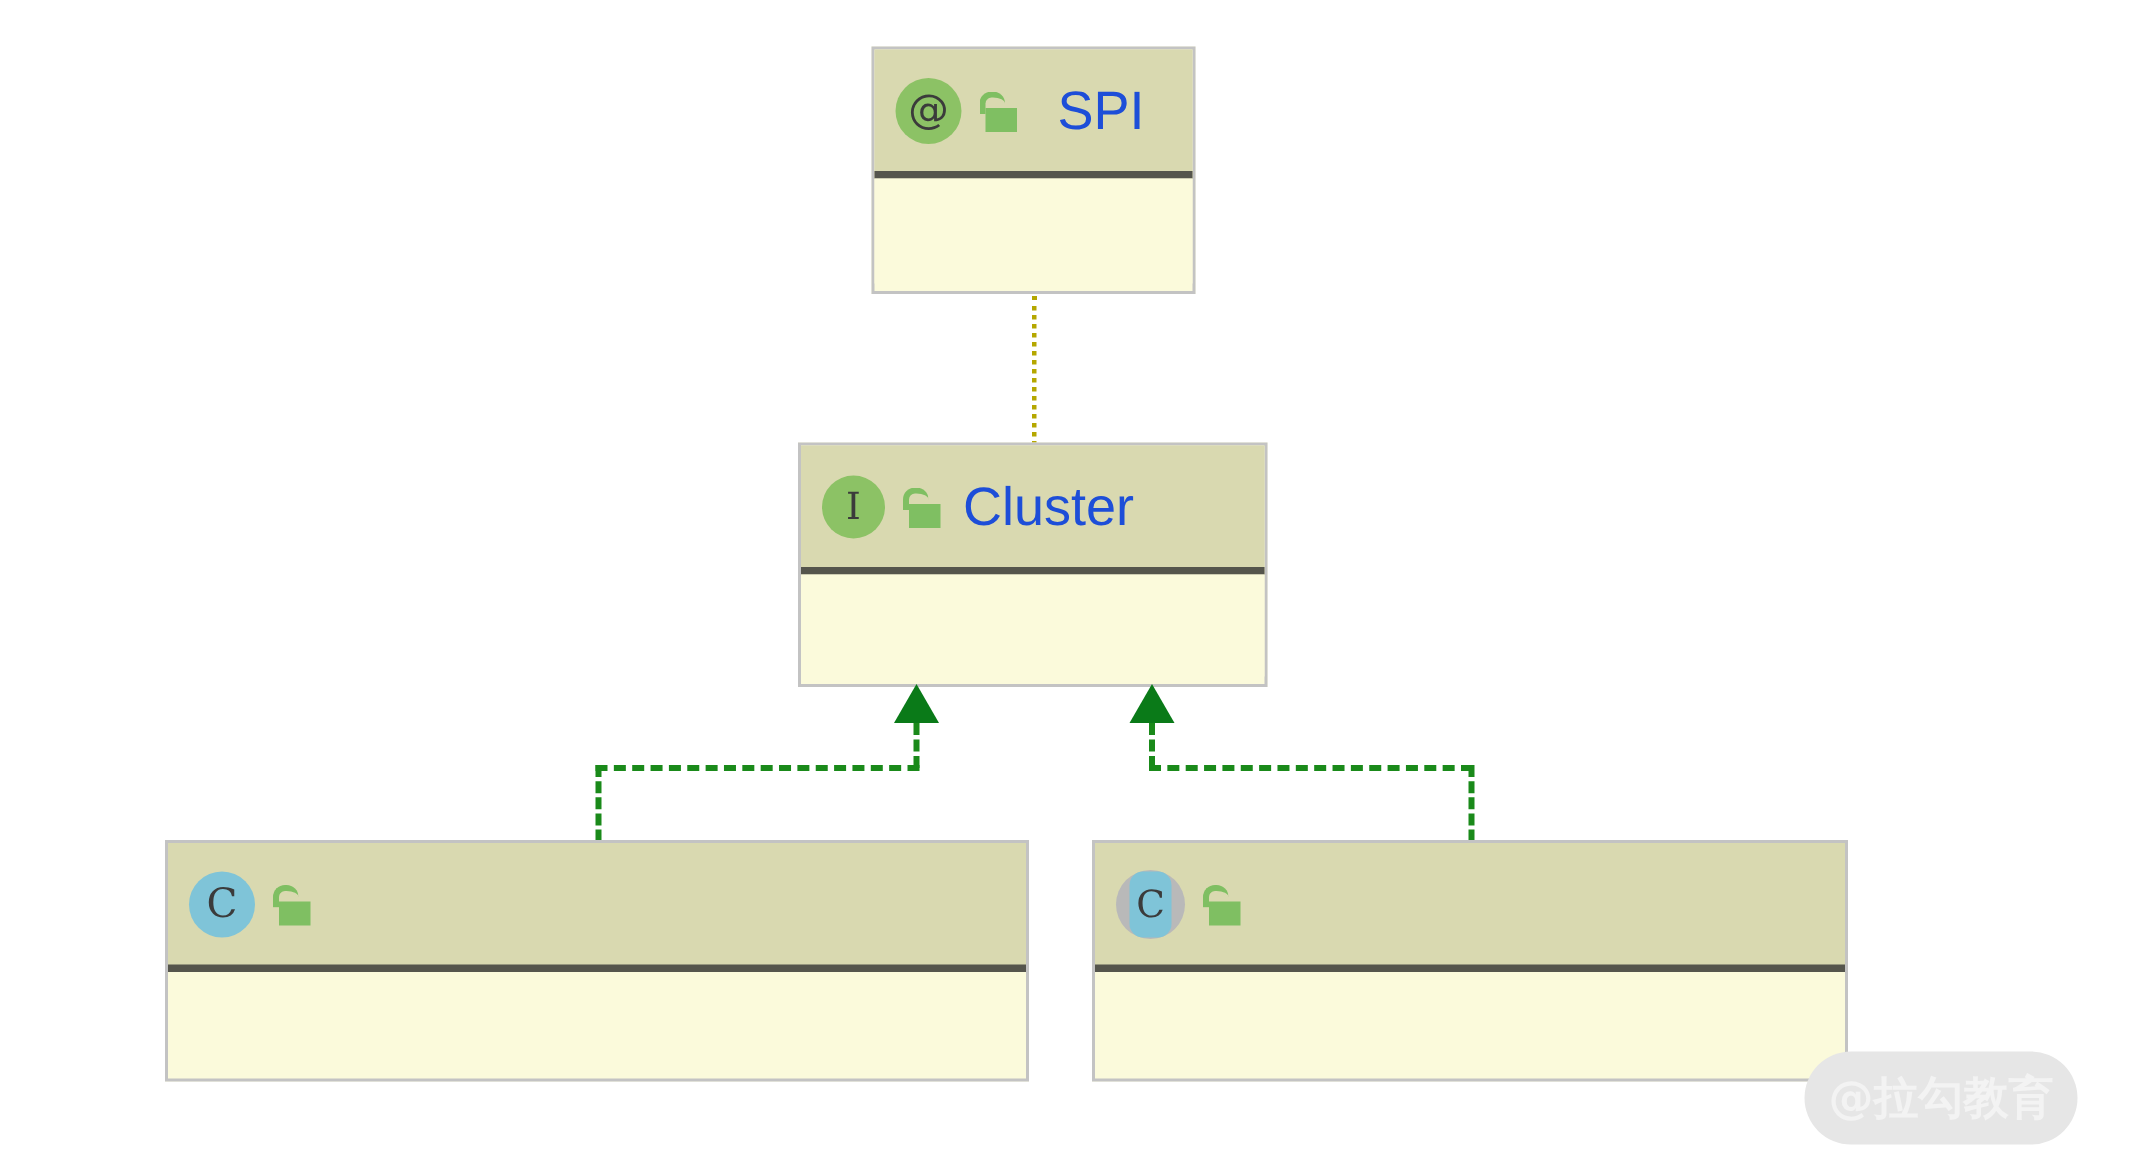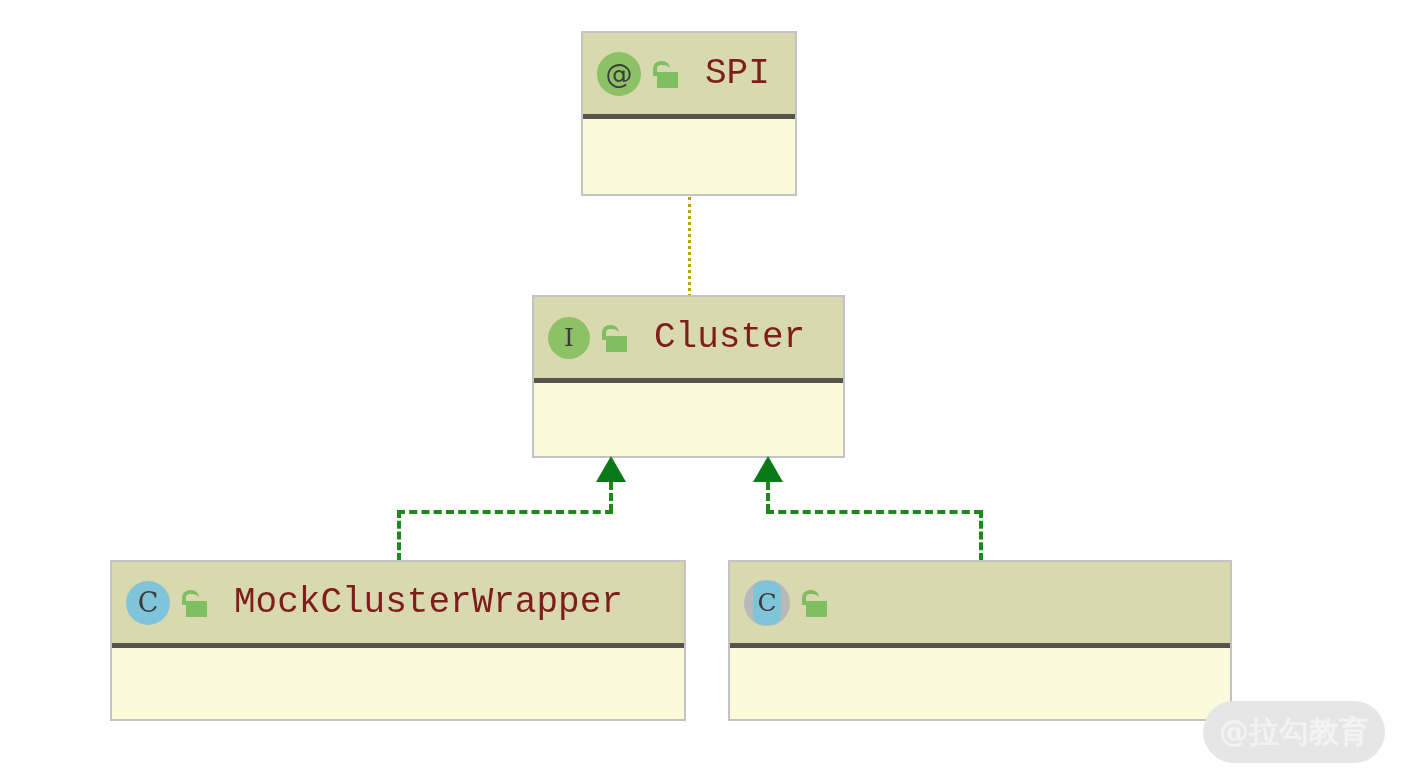--- a/index.html
+++ b/index.html
@@ -35,22 +35,22 @@
     display: flex;
     align-items: center;
     padding-left: 14px;
     overflow: hidden;
   }
   .uml-body {
     box-sizing: border-box;
     background: #fbfadb;
   }
   .uml-title {
-    color: #7f1d1d;
-    font-family: Liberation Mono, monospace;
+    color: #1d4ed8;
+    font-family: Liberation Sans, sans-serif;
     white-space: nowrap;
     letter-spacing: 0px;
   }
   
   .icon-circle {
     border-radius: 50%;
     display: flex;
     align-items: center;
     justify-content: center;
     flex: 0 0 auto;
@@ -157,21 +157,21 @@
 
   <div class="uml-node" style="left:532px; top:295px; width:313px; height:163px;">
     <div class="uml-header" style="height:86px;">
       <div class="icon-circle" style="width:42px; height:42px; background:#8cc265;">
         <span class="icon-glyph" style="font-size:25px; font-family:'DejaVu Serif', serif;">I</span>
       </div>
       <div class="lock-icon" style="width:30px; height:34px; margin-left:8px;">
         <div class="lock-shackle" style="left:4px; top:4px; width:13px; height:11px; border-top-left-radius:8px; border-top-right-radius:8px;"></div>
         <div class="lock-body" style="left:8px; top:15px; width:21px; height:16px;"></div>
       </div>
-      <span class="uml-title" style="font-size:36px; margin-left:26px;">Cluster</span>
+      <span class="uml-title" style="font-size:36px; margin-left:14px;">Cluster</span>
     </div>
     <div class="uml-body" style="height:68px;"></div>
   </div>
 
   <div class="arrow-up" style="left:596px; top:456px;"></div>
   <div class="seg seg-v-dash" style="left:609px; top:482px; height:30px;"></div>
   <div class="seg seg-h-dash" style="left:397px; top:510px; width:216px;"></div>
   <div class="seg seg-v-dash" style="left:397px; top:510px; height:51px;"></div>
 
   <div class="arrow-up" style="left:753px; top:456px;"></div>
@@ -181,21 +181,20 @@
 
   <div class="uml-node" style="left:110px; top:560px; width:576px; height:161px;">
     <div class="uml-header" style="height:86px;">
       <div class="icon-circle" style="width:44px; height:44px; background:#7fc4d8;">
         <span class="icon-glyph" style="font-size:27px; font-family:'DejaVu Serif', serif;">C</span>
       </div>
       <div class="lock-icon" style="width:30px; height:34px; margin-left:8px;">
         <div class="lock-shackle" style="left:4px; top:4px; width:13px; height:11px; border-top-left-radius:8px; border-top-right-radius:8px;"></div>
         <div class="lock-body" style="left:8px; top:15px; width:21px; height:16px;"></div>
       </div>
-      <span class="uml-title" style="font-size:36px; margin-left:26px;">MockClusterWrapper</span>
     </div>
     <div class="uml-body" style="height:66px;"></div>
   </div>
 
   <div class="uml-node" style="left:728px; top:560px; width:504px; height:161px;">
     <div class="uml-header" style="height:86px;">
       <div class="abstract-icon" style="width:46px; height:46px;">
         <div class="abstract-ring" style="width:46px; height:46px;"></div>
         <div class="abstract-pill" style="width:28px; height:44px; border-radius:9px;">
           <span class="icon-glyph" style="font-size:25px; font-family:'DejaVu Serif', serif;">C</span>

